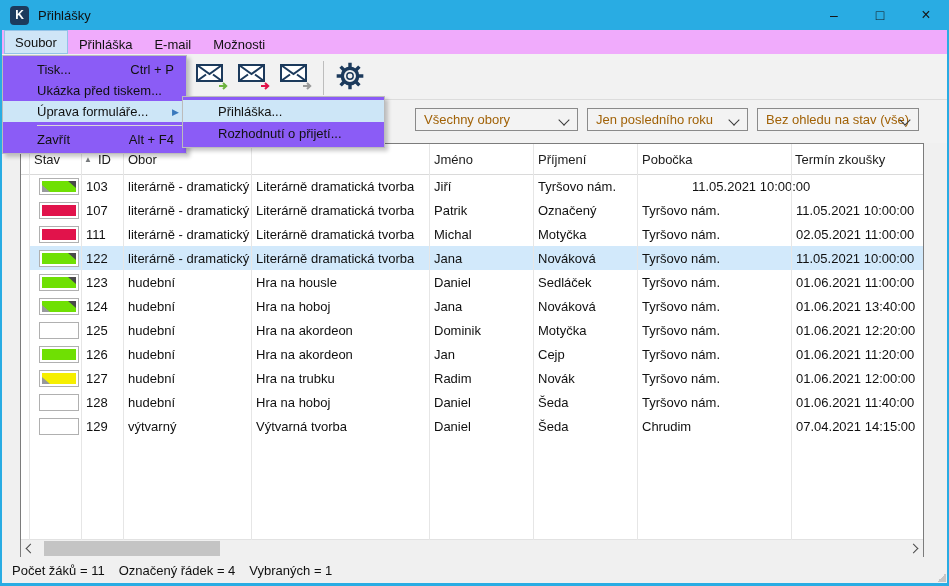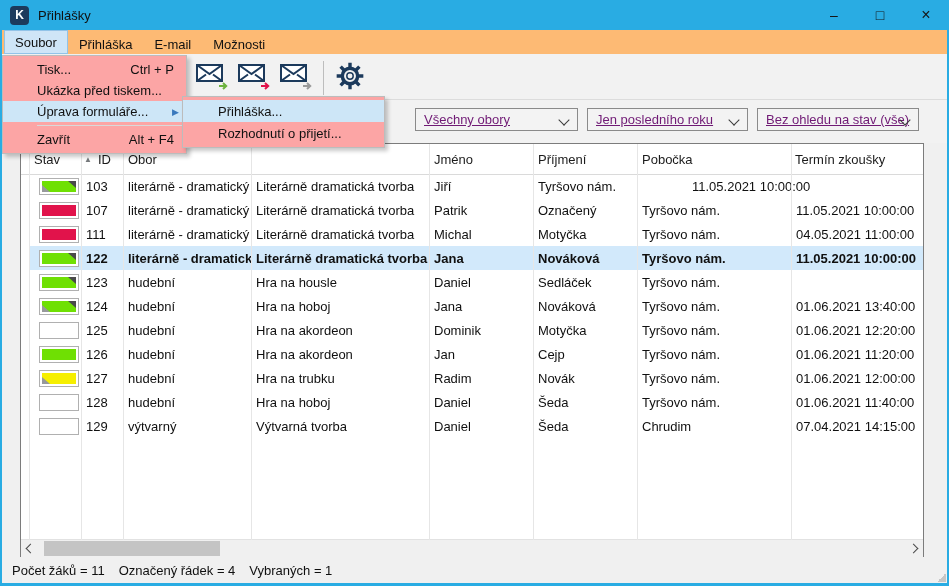--- a/index.html
+++ b/index.html
@@ -11,66 +11,66 @@
   .edge.r{right:0;top:0;bottom:0;width:2px}
   .edge.b{left:0;right:0;bottom:0;height:3px}
   
   .titlebar{position:absolute;top:0;left:0;right:0;height:30px;background:#29ace3;display:flex;align-items:center;}
   .app-icon{margin-left:10px;width:19px;height:19px;background:#1c3a5c;color:#fff;border-radius:4px;
             font-weight:bold;font-size:12px;display:flex;align-items:center;justify-content:center;}
   .title{margin-left:9px;font-size:13px;color:#101010;}
   .controls{margin-left:auto;display:flex;height:100%;}
   .ctrl{width:46px;display:flex;align-items:center;justify-content:center;font-size:14px;color:#161616;cursor:default;}
   
-  .menubar{position:absolute;top:30px;left:2px;right:2px;height:24px;background:#fdba74;display:flex;font-size:13px;padding-left:2px;}
+  .menubar{position:absolute;top:30px;left:2px;right:2px;height:24px;background:#f0abfc;display:flex;font-size:13px;padding-left:2px;}
   .menu-item{padding:14px 11px;display:flex;align-items:center;color:#111;}
   .menu-item.active{background:#cfe5f7;border:1px solid #92c3e8;padding:0 10px;}
   
   .toolbar{position:absolute;top:54px;left:2px;right:2px;height:45px;background:#f2f2f2;border-bottom:1px solid #dcdcdc;}
   .tbtn{position:absolute;top:6px;width:40px;height:36px;display:flex;align-items:center;justify-content:center;}
   .tb1{left:190px}.tb2{left:232px}.tb3{left:274px}.tb-gear{left:328px}
   .tb-sep{position:absolute;left:321px;top:7px;width:1px;height:34px;background:#bdbdbd;}
   
   .filterbar{position:absolute;top:100px;left:2px;right:2px;height:43px;background:#f2f2f2;}
-  .combo{position:absolute;top:8px;height:23px;background:#f3f3f3;border:1px solid #8a8a8a;font-size:13px;color:#701a75;
-         display:flex;align-items:center;padding-left:8px;box-sizing:border-box;text-decoration:underline;}
+  .combo{position:absolute;top:8px;height:23px;background:#f3f3f3;border:1px solid #8a8a8a;font-size:13px;color:#a16207;
+         display:flex;align-items:center;padding-left:8px;box-sizing:border-box;}
   .combo .chev{position:absolute;right:9px;top:7px;width:7px;height:7px;border-right:1.4px solid #3b3b3b;
                border-bottom:1.4px solid #3b3b3b;transform:rotate(45deg);}
   .combo1{left:413px;width:163px}.combo2{left:585px;width:161px}.combo3{left:755px;width:162px}
   
   .grid{position:absolute;left:20px;top:143px;width:904px;height:415px;background:#fff;border:1px solid #7c7c7c;box-sizing:border-box;}
   .grid-header{position:absolute;top:0;left:0;right:0;height:30px;display:flex;border-bottom:1px solid #dadada;font-size:13px;color:#1b1b1b;}
   .hcell{display:flex;align-items:center;padding-left:5px;box-sizing:border-box;white-space:nowrap;}
   .c-gutter{width:8px;padding:0}.c-stav{width:52px}.c-id{width:42px;padding-left:3px}.c-obor{width:128px}
   .c-zam{width:178px}.c-jmeno{width:104px}.c-prijmeni{width:104px}.c-pobocka{width:154px}.c-termin{width:132px;padding-left:4px}
   .sort{font-size:8px;color:#76797c;margin-right:6px;}
   .grid-rows{position:absolute;top:30px;left:0;right:0;bottom:17px;overflow:hidden;}
   .row{display:flex;height:24px;font-size:13px;color:#101010;}
-  .row.selected{background:linear-gradient(to right,transparent 8px,#d2e9fb 8px);font-weight:bold;}
+  .row.selected{background:linear-gradient(to right,transparent 8px,#d2e9fb 8px);}
   .cell{padding-left:5px;box-sizing:border-box;white-space:nowrap;overflow:hidden;display:flex;align-items:center;height:100%;}
   .vline{position:absolute;top:0;bottom:17px;width:1px;background:#e6e6e6;z-index:3;pointer-events:none;}
   .vl1{left:8px}.vl2{left:60px}.vl3{left:102px}.vl4{left:230px}.vl5{left:408px}.vl6{left:512px}.vl7{left:616px}.vl8{left:770px}
   
   .sw{position:relative;width:38px;height:15px;border:1px solid #b0b0b0;background:#fff;margin-left:5px;}
   .sw .fill{position:absolute;left:2px;right:2px;top:2px;bottom:2px;}
   .sw .tr{position:absolute;top:2px;right:2px;width:0;height:0;border-top:7px solid #4a4a4a;border-left:8px solid transparent;}
   .sw .bl{position:absolute;bottom:2px;left:2px;width:0;height:0;border-bottom:7px solid #97999b;border-right:8px solid transparent;}
   
   .hscroll{position:absolute;left:0;right:0;bottom:0;height:17px;background:#f0f0f0;border-top:1px solid #e2e2e2;}
   .sb-btn{position:absolute;top:0;width:17px;height:17px;display:flex;align-items:center;justify-content:center;}
   .sb-left{left:0}.sb-right{right:0}
   .chev-l{width:6px;height:6px;border-left:1.6px solid #4a4a4a;border-bottom:1.6px solid #4a4a4a;transform:rotate(45deg);margin-left:2px;}
   .chev-r{width:6px;height:6px;border-right:1.6px solid #4a4a4a;border-top:1.6px solid #4a4a4a;transform:rotate(45deg);margin-right:2px;}
   .sb-thumb{position:absolute;left:23px;top:1px;width:176px;height:15px;background:#c4c4c4;}
   
   .statusbar{position:absolute;left:2px;right:2px;bottom:3px;height:26px;background:#f0f0f0;display:flex;align-items:center;gap:14px;
              padding-left:10px;font-size:13px;color:#101010;}
   .grip{position:absolute;right:3px;bottom:4px;width:10px;height:10px;background:linear-gradient(135deg,transparent 55%,#c6c6c6 55%);z-index:91;}
   
-  .popup{position:absolute;background:#fca5a5;border:1px solid #bcbcbc;box-shadow:3px 3px 4px rgba(0,0,0,0.22);font-size:13px;color:#111;}
+  .popup{position:absolute;background:#8b5cf6;border:1px solid #bcbcbc;box-shadow:3px 3px 4px rgba(0,0,0,0.22);font-size:13px;color:#111;}
   .file-menu{left:2px;top:55px;width:183px;padding:3px 0;z-index:50;}
   .pm-item{height:21px;display:flex;align-items:center;padding:0 12px 0 34px;position:relative;}
   .pm-item .sc{margin-left:auto;}
   .pm-item.hl{background:#cde6f7;}
   .pm-sep{height:1px;background:#d9d9d9;margin:3px 4px 3px 34px;}
   .pm-arrow{position:absolute;right:7px;font-size:9px;color:#3a79bd;}
   .sub-menu{left:182px;top:96px;width:201px;padding:3px 0;z-index:51;}
   .sub-menu .pm-item{height:22px;padding-left:35px;}
 </style>
 </head>
@@ -216,21 +216,21 @@
             <span class="sw">
               <i class="fill" style="background: rgb(225, 19, 75);"></i>
             </span>
           </span>
           <span class="cell c-id">111</span>
           <span class="cell c-obor">literárně - dramatický</span>
           <span class="cell c-zam">Literárně dramatická tvorba</span>
           <span class="cell c-jmeno">Michal</span>
           <span class="cell c-prijmeni">Motyčka</span>
           <span class="cell c-pobocka">Tyršovo nám.</span>
-          <span class="cell c-termin">04.05.2021 11:00:00</span>
+          <span class="cell c-termin">02.05.2021 11:00:00</span>
         </div>
         <div class="row selected">
           <span class="cell c-gutter"></span>
           <span class="cell c-stav">
             <span class="sw">
               <i class="fill" style="background: rgb(111, 224, 3);"></i>
               <i class="tr"></i>
             </span>
           </span>
           <span class="cell c-id">122</span>
@@ -248,20 +248,21 @@
               <i class="fill" style="background: rgb(111, 224, 3);"></i>
               <i class="tr"></i>
             </span>
           </span>
           <span class="cell c-id">123</span>
           <span class="cell c-obor">hudební</span>
           <span class="cell c-zam">Hra na housle</span>
           <span class="cell c-jmeno">Daniel</span>
           <span class="cell c-prijmeni">Sedláček</span>
           <span class="cell c-pobocka">Tyršovo nám.</span>
+          <span class="cell c-termin">01.06.2021 11:00:00</span>
         </div>
         <div class="row">
           <span class="cell c-gutter"></span>
           <span class="cell c-stav">
             <span class="sw">
               <i class="fill" style="background: rgb(111, 224, 3);"></i>
               <i class="bl"></i>
               <i class="tr"></i>
             </span>
           </span>

